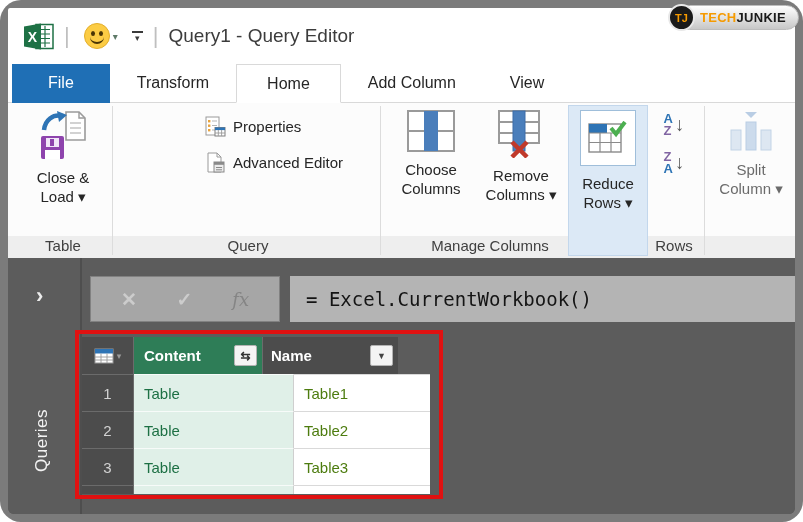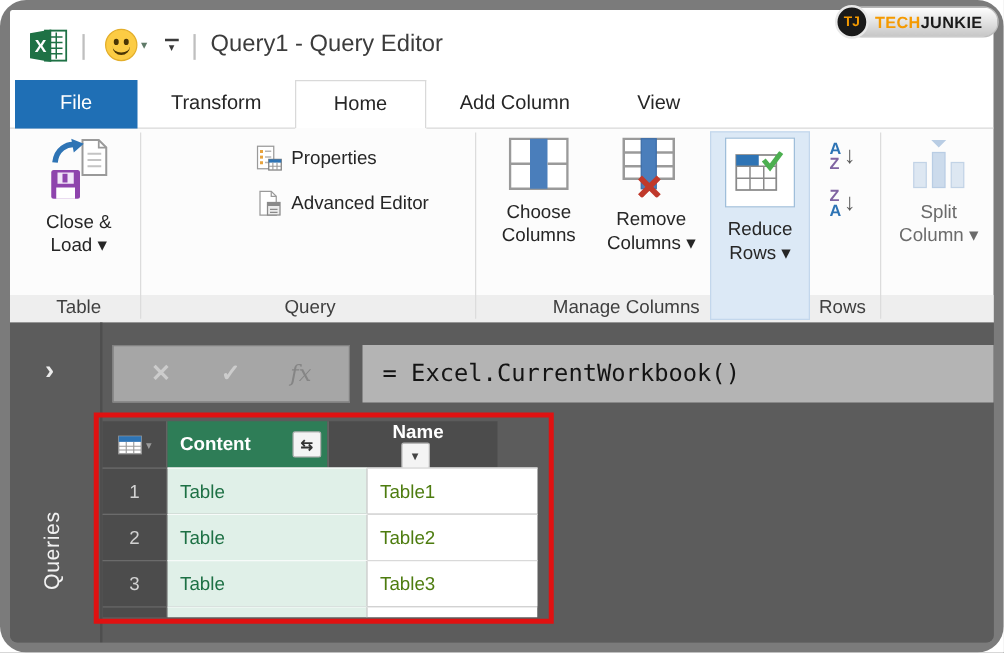--- a/index.html
+++ b/index.html
@@ -69,21 +69,21 @@
   .fbar-input { position:absolute; left:282px; top:18px; right:0; height:46px; background:#b4b4b4; display:flex; align-items:center; padding-left:16px; font-family:"DejaVu Sans Mono", monospace; font-size:19px; color:#141414; }
 
   
   .red-box { position:absolute; left:67px; top:72px; width:368px; height:169px; border:4px solid #e01111; }
   .pq-table { position:absolute; left:3px; top:3px; font-size:15px; }
   .pq-row { display:flex; }
   .cell { height:37px; display:flex; align-items:center; }
   .c-corner { width:52px; background:#4c4c4c; border-right:1px solid #6b6b6b; justify-content:center; gap:3px; }
   .c-corner .caret { color:#9a9a9a; font-size:9px; }
   .c-head-content { width:128px; background:#2e7d57; color:#fff; font-weight:bold; padding-left:10px; justify-content:space-between; }
-  .c-head-name { width:136px; background:#4c4c4c; color:#fff; font-weight:bold; padding-left:8px; border-left:1px solid #6b6b6b; justify-content:space-between;flex-direction:column; }
+  .c-head-name { width:136px; background:#4c4c4c; color:#fff; font-weight:bold; padding-left:8px; border-left:1px solid #6b6b6b; justify-content:space-between; }
   .tool-box { width:23px; height:21px; background:#f4f4f4; border:1px solid #b3b3b3; border-radius:2px; display:flex; align-items:center; justify-content:center; margin-right:5px; flex:none; }
   .expand-glyph { font-size:12px; color:#333; font-weight:bold; }
   .filter-glyph { font-size:9px; color:#444; }
   .c-num { width:52px; background:#4c4c4c; color:#d2d2d2; justify-content:center; border-right:1px solid #6b6b6b; border-top:1px solid #6b6b6b; }
   .c-content { width:160px; background:#e0f0e8; color:#1d7044; padding-left:10px; border-top:1px solid #f7fbf9; border-right:1px solid #cfcfcf; }
   .c-name { width:136px; background:#ffffff; color:#4d7c0f; padding-left:10px; border-top:1px solid #d9d9d9; }
   .partial { height:9px; overflow:hidden; }
   .partial .cell { height:9px; }
 </style>
 </head>
@@ -233,21 +233,21 @@
           <rect x="3" y="20" width="10" height="20" fill="#dde7f2" stroke="#c2d3e6"></rect>
           <rect x="18" y="12" width="10" height="28" fill="#ccdbec" stroke="#b9cde4"></rect>
           <rect x="33" y="20" width="10" height="20" fill="#dde7f2" stroke="#c2d3e6"></rect>
         </svg>
         <span>Split</span>
         <span>Column ▾</span>
       </div>
 
       <span class="grp-label" style="left:10px; width:90px;">Table</span>
       <span class="grp-label" style="left:180px; width:120px;">Query</span>
-      <span class="grp-label" style="left:413px; width:160px;">Manage Columns</span>
+      <span class="grp-label" style="left:402px; width:160px;">Manage Columns</span>
       <span class="grp-label" style="left:640px; width:52px;">Rows</span>
     </div>
 
     <div class="preview">
       <div class="side-divider"></div>
       <span class="pane-chevron">›</span>
       <span class="queries-vlabel">Queries</span>
 
       <div class="fbar-btns">
         <span class="fbar-x">✕</span>

